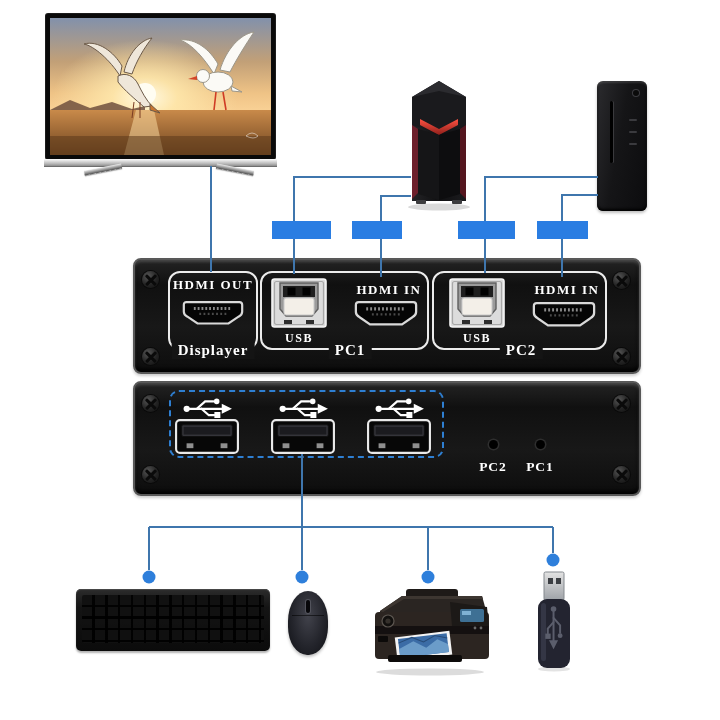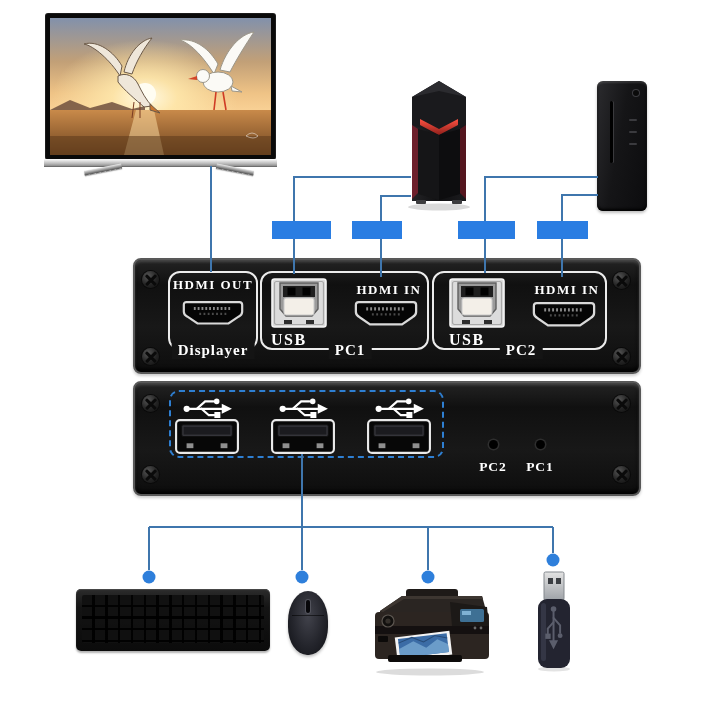--- a/index.html
+++ b/index.html
@@ -41,21 +41,21 @@
   .screw::before,.screw::after{content:"";position:absolute;left:50%;top:50%;width:14px;height:2.6px;
          background:#0a0a0a;border-radius:1px;}
   .screw::before{transform:translate(-50%,-50%) rotate(45deg);}
   .screw::after{transform:translate(-50%,-50%) rotate(-45deg);}
 
   .group{position:absolute;top:11px;height:79px;border:2px solid #ececec;border-radius:12px;box-sizing:border-box;}
   .group-label{position:absolute;bottom:-11px;transform:translateX(-50%);background:#141414;
                padding:0 6px;color:#fff;font-weight:bold;font-size:15px;letter-spacing:1px;white-space:nowrap;}
   .port-label{position:absolute;color:#fff;font-weight:bold;font-size:13px;letter-spacing:1.5px;
               text-align:center;white-space:nowrap;}
-  .usb-label{position:absolute;color:#fff;font-weight:bold;font-size:16px;letter-spacing:1.5px;text-align:left;}
+  .usb-label{position:absolute;color:#fff;font-weight:bold;font-size:12px;letter-spacing:1.5px;text-align:center;}
   .port-svg{position:absolute;}
 
   
   .dashed-zone{position:absolute;left:34px;top:7px;width:271px;height:64px;
                border:2px dashed var(--dashed,#2e7fd2);border-radius:10px;}
   .usb-unit{position:absolute;top:0;width:66px;height:64px;}
   .trident{position:absolute;left:6px;top:2px;color:#fff;}
   .led-hole{position:absolute;width:9px;height:9px;border-radius:50%;background:#000;
             box-shadow:0 0 0 1.5px #2e2e2e;}
   .led-label{position:absolute;width:40px;text-align:center;color:#fff;font-weight:bold;

